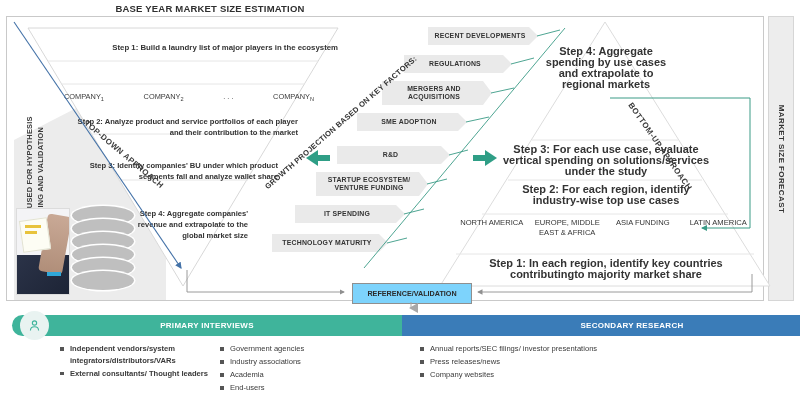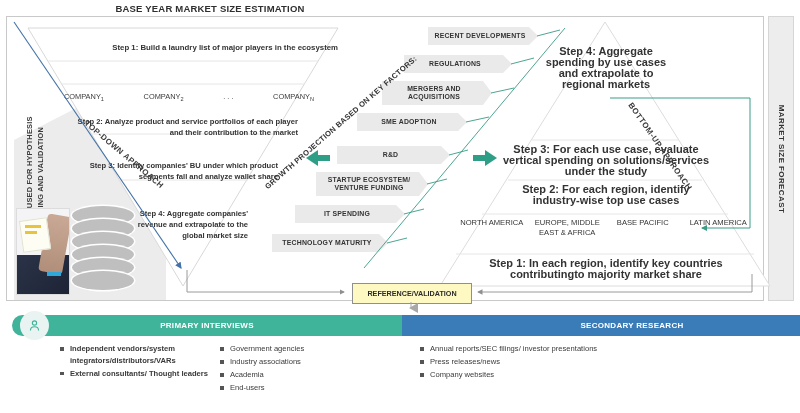--- a/index.html
+++ b/index.html
@@ -68,21 +68,21 @@
   
   #rpyr{left:440px;top:22px;width:330px;height:264px;}
   .rrow{position:absolute;left:0;width:100%;text-align:center;font-size:11px;line-height:11px;color:#333;}
   #bottomup{left:150px;top:120px;width:140px;font-size:8px;font-weight:bold;letter-spacing:.5px;
         transform:rotate(55deg);color:#3a3a3a;text-align:center;}
   .regions{position:absolute;left:14px;top:196px;width:302px;display:flex;
         font-size:7.6px;line-height:10px;color:#333;text-align:center;}
   .regions>div{flex:1;}
 
   
-  #refbox{left:352px;top:283px;width:118px;height:19px;border:1px solid #8f8f8f;background:#fef9c3;
+  #refbox{left:352px;top:283px;width:118px;height:19px;border:1px solid #8f8f8f;background:#7dd3fc;
         display:flex;align-items:center;justify-content:center;font-size:7.2px;font-weight:bold;color:#2b2b2b;}
 
   
   #pbar{left:12px;top:315px;width:390px;height:21px;background:#3fb49b;border-radius:11px 0 0 11px;
         display:flex;align-items:center;justify-content:center;color:#fff;font-size:8px;font-weight:bold;letter-spacing:.3px;}
   #sbar{left:402px;top:315px;width:460px;height:21px;background:#3a7cb8;border-radius:0 11px 11px 0;
         display:flex;align-items:center;justify-content:center;color:#fff;font-size:8px;font-weight:bold;letter-spacing:.3px;}
   .circ{position:absolute;top:-4px;width:29px;height:29px;border-radius:50%;background:#e9f3f1;
         display:flex;align-items:center;justify-content:center;}
   #pcirc{left:8px;}
@@ -216,21 +216,21 @@
       <line x1="16" y1="232" x2="314" y2="232" stroke="#e6e6e6" stroke-width="1"></line>
     </svg>
 
     <div class="rrow bold" style="top:24px;left:104px;width:124px;">Step 4: Aggregate spending by use cases and extrapolate to regional markets</div>
     <div class="rrow bold" style="top:122px;left:56px;width:220px;">Step 3: For each use case, evaluate vertical spending on solutions/services under the study</div>
     <div class="rrow bold" style="top:162px;left:62px;width:208px;">Step 2: For each region, identify industry-wise top use cases</div>
 
     <div class="regions">
       <div>NORTH AMERICA</div>
       <div>EUROPE, MIDDLE EAST &amp; AFRICA</div>
-      <div>BASE PACIFIC</div>
+      <div>ASIA FUNDING</div>
       <div>LATIN AMERICA</div>
     </div>
 
     <div class="rrow bold" style="top:236px;left:28px;width:276px;">Step 1: In each region, identify key countries contributingto majority market share</div>
 
     <div class="abs" id="bottomup">BOTTOM-UP APPROACH</div>
   </div>
 
   <svg class="ov">
     <polyline points="610,98 750,98 750,228 702,228" fill="none" stroke="#3a9b86" stroke-width="1" marker-end="url(#tealhead)"></polyline>

